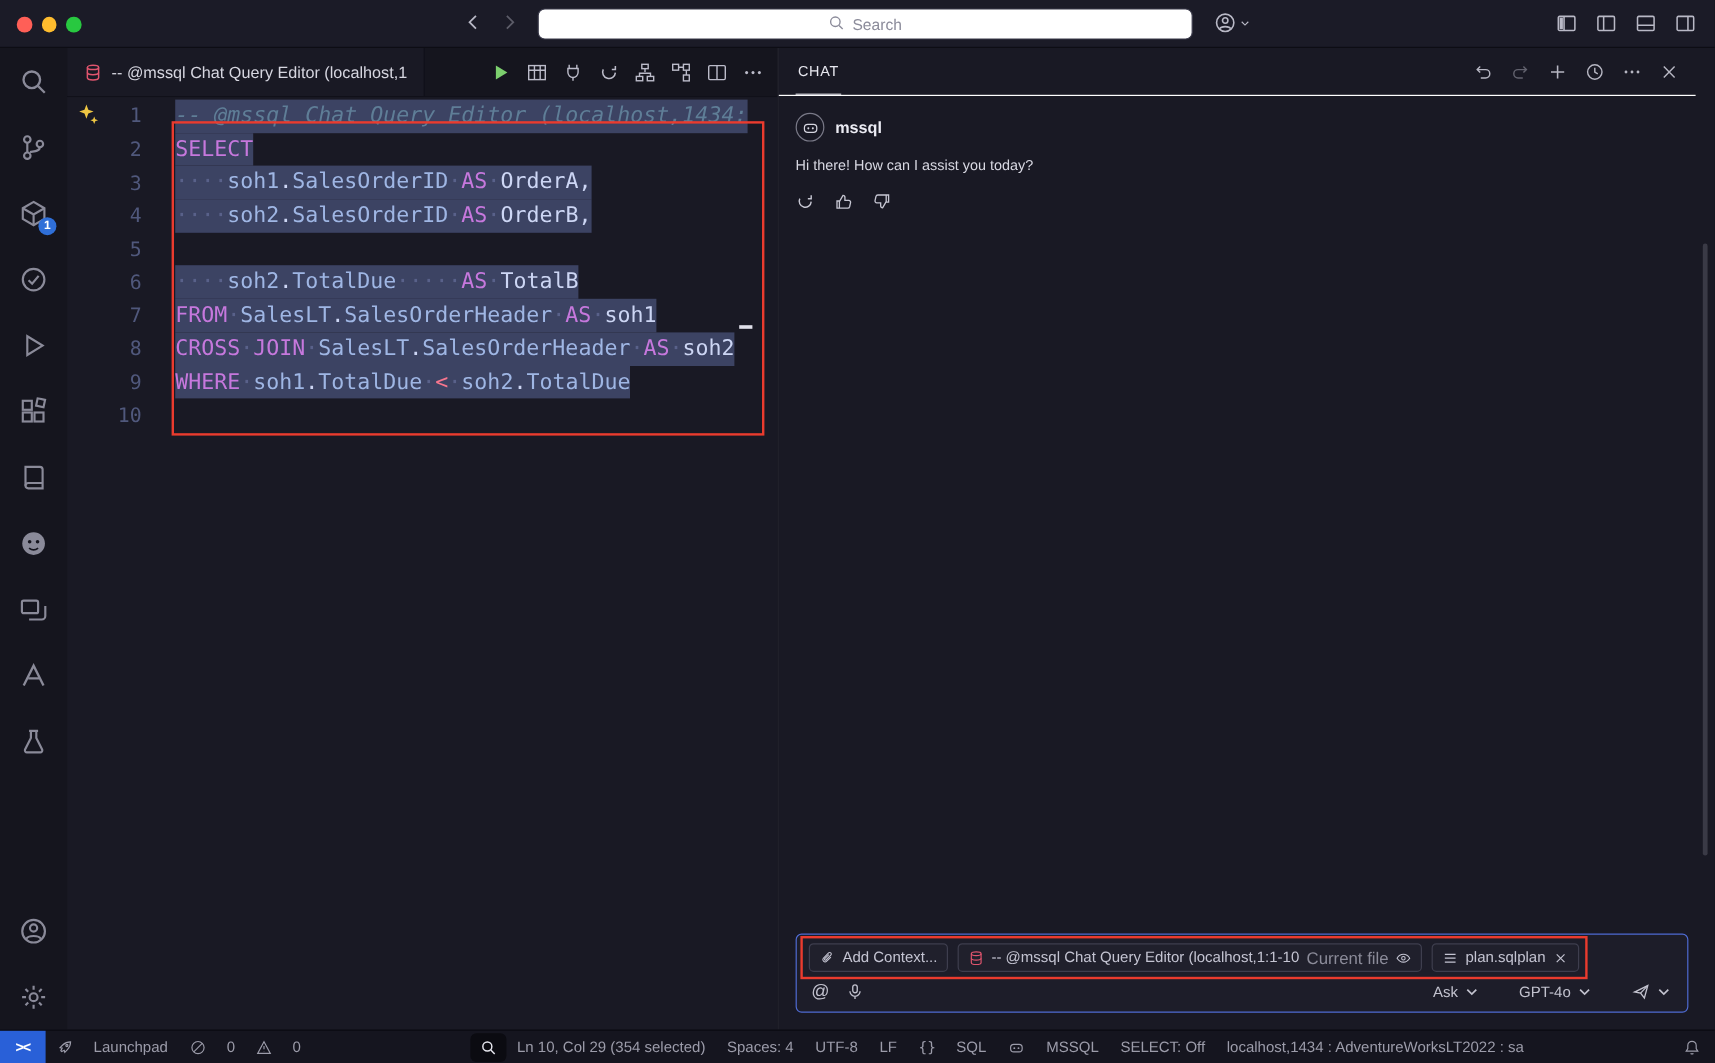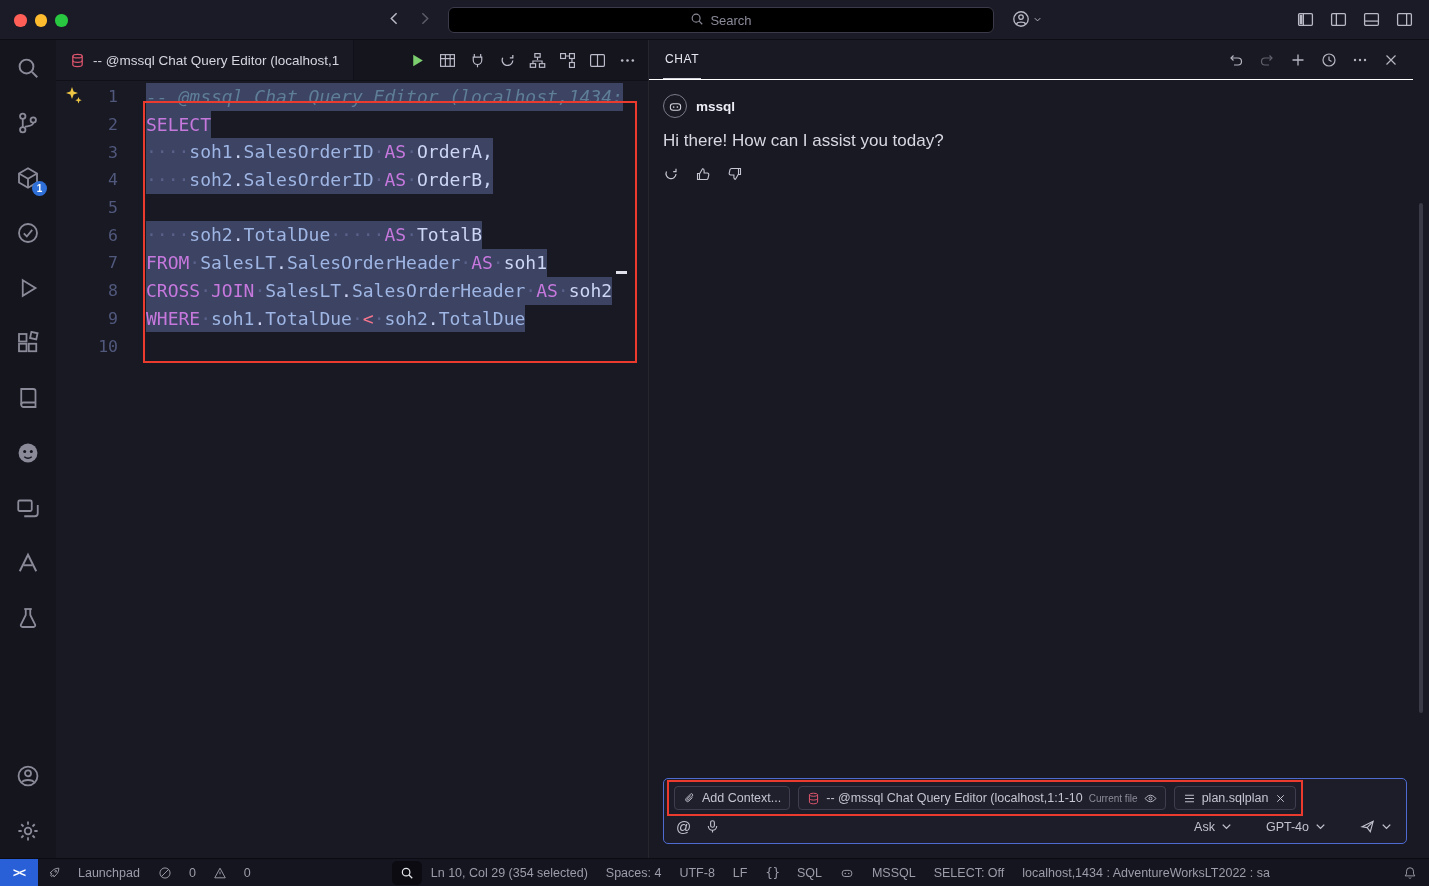--- a/index.html
+++ b/index.html
@@ -7,21 +7,21 @@
     font-family:"Liberation Sans",sans-serif;color:#c9c9d4;-webkit-font-smoothing:antialiased}
   .window{position:relative;width:1429px;height:886px;background:#191924}
 
   
   .titlebar{position:absolute;top:0;left:0;right:0;height:40px;background:#1b1b27;border-bottom:1px solid #0d0d14}
   .lights{position:absolute;left:14px;top:14px;display:flex;gap:8px}
   .light{width:12.5px;height:12.5px;border-radius:50%}
   .light.close{background:#ff5f57}.light.min{background:#febc2e}.light.max{background:#28c840}
   .nav-arrow{position:absolute;top:10px;color:#b9b9c6}
   .nav-arrow.back{left:386px}.nav-arrow.fwd{left:416px;color:#5c5c68}
-  .search-box{position:absolute;left:448px;top:7px;width:546px;height:26px;background:#000000;border:1px solid #3a3a4a;
+  .search-box{position:absolute;left:448px;top:7px;width:546px;height:26px;background:#ffffff;border:1px solid #3a3a4a;
     border-radius:6px;display:flex;align-items:center;justify-content:center;gap:6px;color:#8b8b9a;font-size:13px}
   .account{position:absolute;left:1012px;top:10px;display:flex;align-items:center;gap:2px;color:#b9b9c6}
   .tb-right{position:absolute;right:16px;top:11px;display:flex;gap:16px;color:#b9b9c6}
 
   
   .main{position:absolute;top:40px;bottom:28px;left:0;right:0;display:flex}
 
   
   .activitybar{width:56px;background:#15151e;display:flex;flex-direction:column;align-items:center;flex:none}
   .ab-item{height:55px;width:56px;display:flex;align-items:center;justify-content:center;color:#8a8a99;position:relative}
@@ -59,34 +59,34 @@
   .chatpanel{flex:1;position:relative;background:#191924}
   .panel-header{position:absolute;top:0;left:0;right:16px;height:40px;display:flex;align-items:center;padding:0 14px;border-bottom:1px solid #ffffff}
   .panel-tab{font-size:12px;letter-spacing:.6px;color:#e8e8f0;height:100%;display:flex;align-items:center;border-bottom:1px solid #d4d4dc;padding:0 2px}
   .header-actions{margin-left:auto;display:flex;gap:15px;color:#b6b6c2;align-items:center}
   .header-actions svg{width:16px;height:16px}
   .dim{color:#62626e}
   .chat-body{position:absolute;top:40px;bottom:150px;left:0;right:0;padding:14px 14px 0}
   .msg-header{display:flex;align-items:center;gap:9px}
   .avatar{width:24px;height:24px;border-radius:50%;border:1px solid #7a7a88;display:flex;align-items:center;justify-content:center;color:#d6d6e0}
   .msg-name{font-weight:700;font-size:13.5px;color:#ececf4}
-  .msg-text{margin-top:13px;font-size:17px;color:#d8d8e2}
+  .msg-text{margin-top:13px;font-size:12px;color:#d8d8e2}
   .msg-actions{margin-top:15px;display:flex;gap:16px;color:#c6c6d2}
   .msg-actions svg{width:16px;height:16px}
   .chat-scrollbar{position:absolute;right:6px;top:163px;width:4px;height:510px;background:#3a3a46;border-radius:2px}
 
   .chat-input{position:absolute;left:14px;right:22px;bottom:14px}
   .input-container{border:1px solid #4f6bd2;border-radius:5px;background:#1d1d29;padding:7px 10px 8px}
   .chips-wrap{position:relative;display:inline-flex}
   .chips-row{display:inline-flex;gap:8px;align-items:center}
   .chips-annotation{position:absolute;inset:-6px -7px;border:2px solid #ea3b2e;pointer-events:none}
   .chip{height:24px;border:1px solid #3e3e4e;border-radius:4px;background:#20202c;display:flex;align-items:center;gap:6px;
     padding:0 8px;font-size:12.5px;color:#c4c4d2;white-space:nowrap}
   .chip svg{width:13px;height:13px;flex:none}
-  .chip .meta{color:#8b8b99;font-size:10px}
+  .chip .meta{color:#8b8b99;font-size:14px}
   .input-text{padding:10px 4px 4px;font-size:14px;line-height:1.6;color:#dadae4}
   .mention{color:#53a2ee}
   .input-toolbar{display:flex;align-items:center;gap:14px;padding:8px 2px 0;color:#c2c2ce;font-size:12.5px}
   .input-toolbar svg{width:15px;height:15px}
   .it-right{margin-left:auto;display:flex;align-items:center;gap:32px}
   .select{display:flex;align-items:center;gap:4px;cursor:default}
   .at-glyph{font-size:15px;color:#c2c2ce}
 
   
   .statusbar{position:absolute;bottom:0;left:0;right:0;height:28px;background:#15151f;border-top:1px solid #0b0b12;

